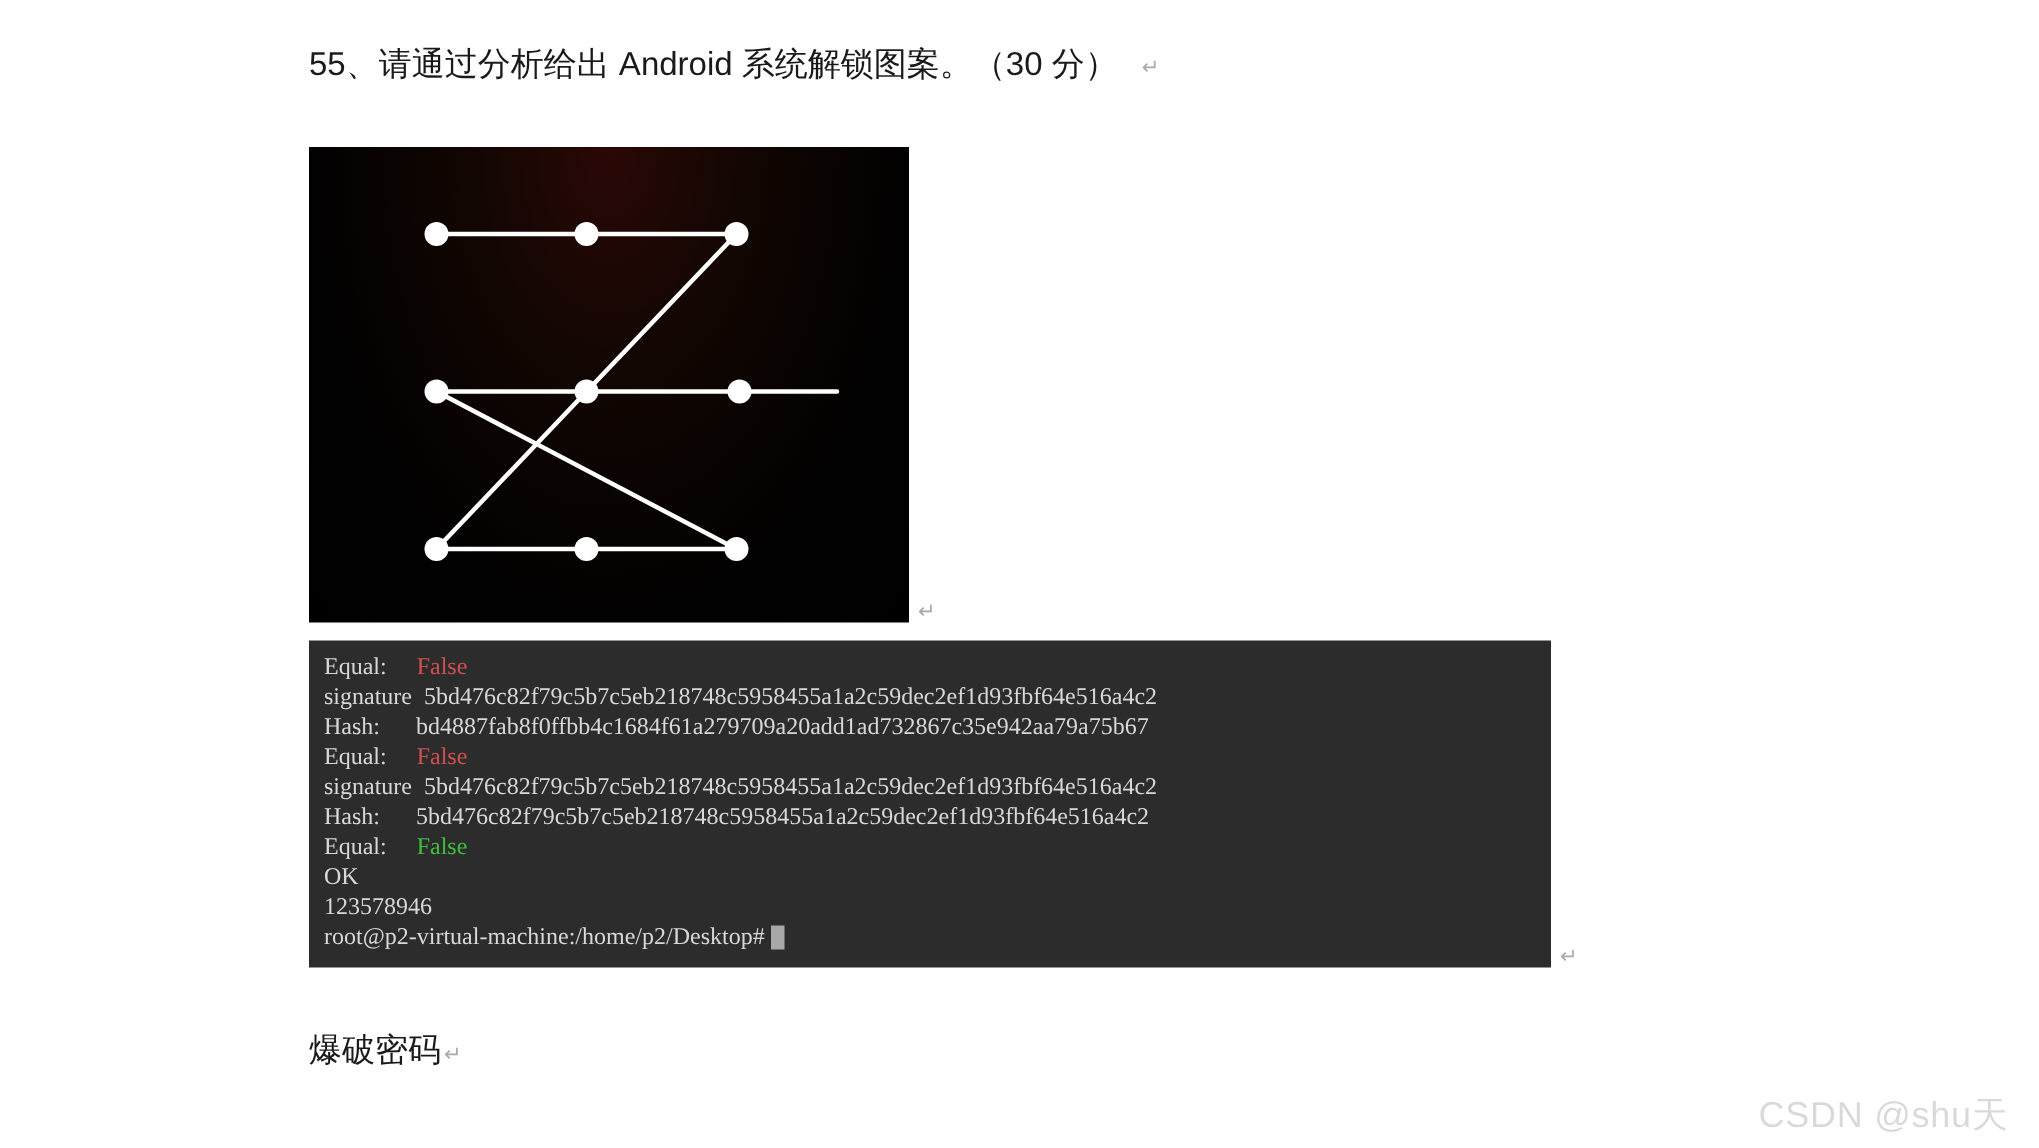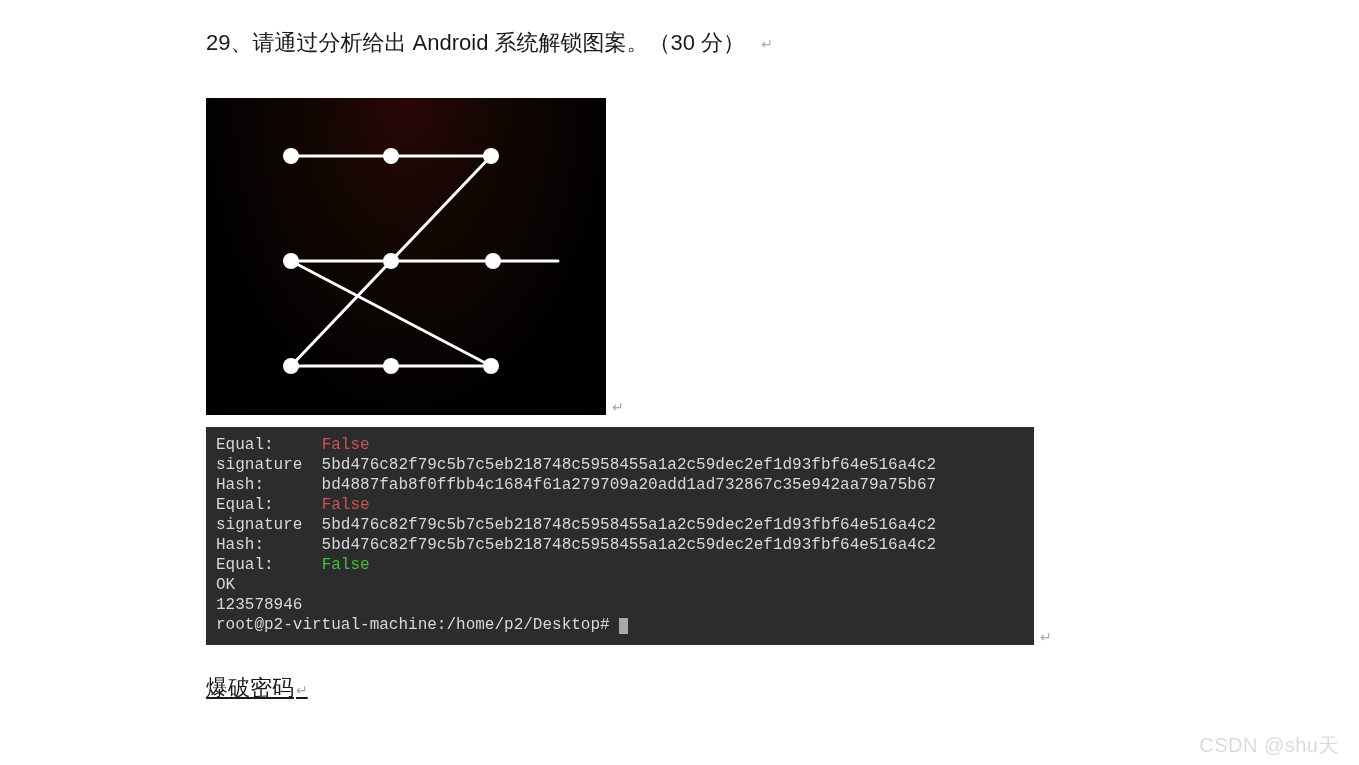--- a/index.html
+++ b/index.html
@@ -59,21 +59,21 @@
   .pmark-small {
     color: #aaaaaa;
     font-size: 14px;
     margin-left: 6px;
   }
   .terminal {
     margin-top: 12px;
     width: 808px;
     background: #2c2c2c;
     color: #d8d8d8;
-    font-family: Liberation Mono, monospace;
+    font-family: Liberation Serif, serif;
     font-size: 16px;
     padding: 8px 10px 10px 10px;
     line-height: 1.25;
     white-space: pre;
     position: relative;
   }
   .false { color: #d05050; }
   .true { color: #3ec03e; }
   .prompt-cursor {
     display: inline-block;
@@ -86,42 +86,41 @@
     color: #aaaaaa;
     font-size: 14px;
     margin-left: 6px;
     align-self: flex-end;
   }
   .terminal-row {
     display: flex;
     align-items: flex-end;
   }
   .sub-heading {
-    margin-top: 28px;
+    margin-top: 40px;
     font-size: 22px;
     color: #1a1a1a;
-    text-decoration: underline;
   }
   .watermark {
     position: absolute;
     right: 20px;
     bottom: 6px;
     color: rgba(0,0,0,0.15);
-    font-size: 20px;
+    font-size: 24px;
     font-family: Arial, sans-serif;
     letter-spacing: 0.5px;
   }
 </style>
 </head>
 <body>
 
 <div class="content">
 
   <div class="question-line">
-    <span>29、请通过分析给出 Android 系统解锁图案。（30 分）</span>
+    <span>55、请通过分析给出 Android 系统解锁图案。（30 分）</span>
     <span class="pmark">↵</span>
   </div>
 
 
   <div class="after-pattern">
     <div class="pattern-box">
       <svg id="pattern-svg" width="400" height="317" viewBox="0 0 400 317">
           <path d="M85 58 L185 58 L285 58 L185 163 L85 163 L352 163 M85 163 L285 268 L185 268 L85 268 L185 163" stroke="#ffffff" stroke-width="3" fill="none" stroke-linecap="round"></path>
           <circle cx="85" cy="58" r="8" fill="#ffffff"></circle>
           <circle cx="185" cy="58" r="8" fill="#ffffff"></circle>

